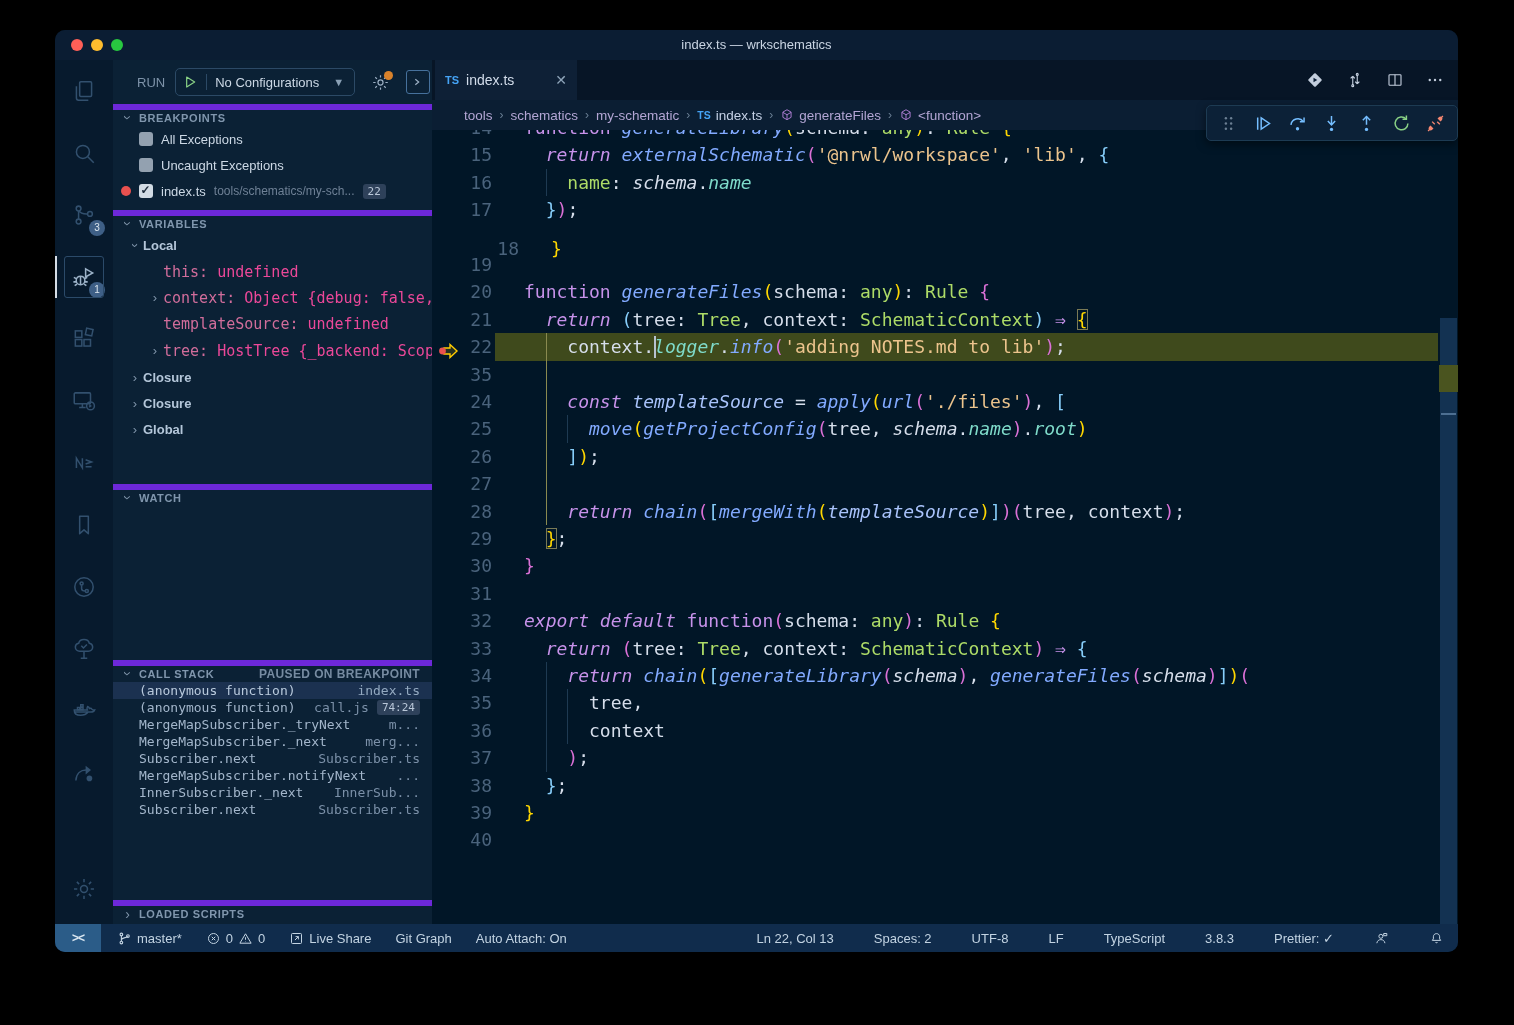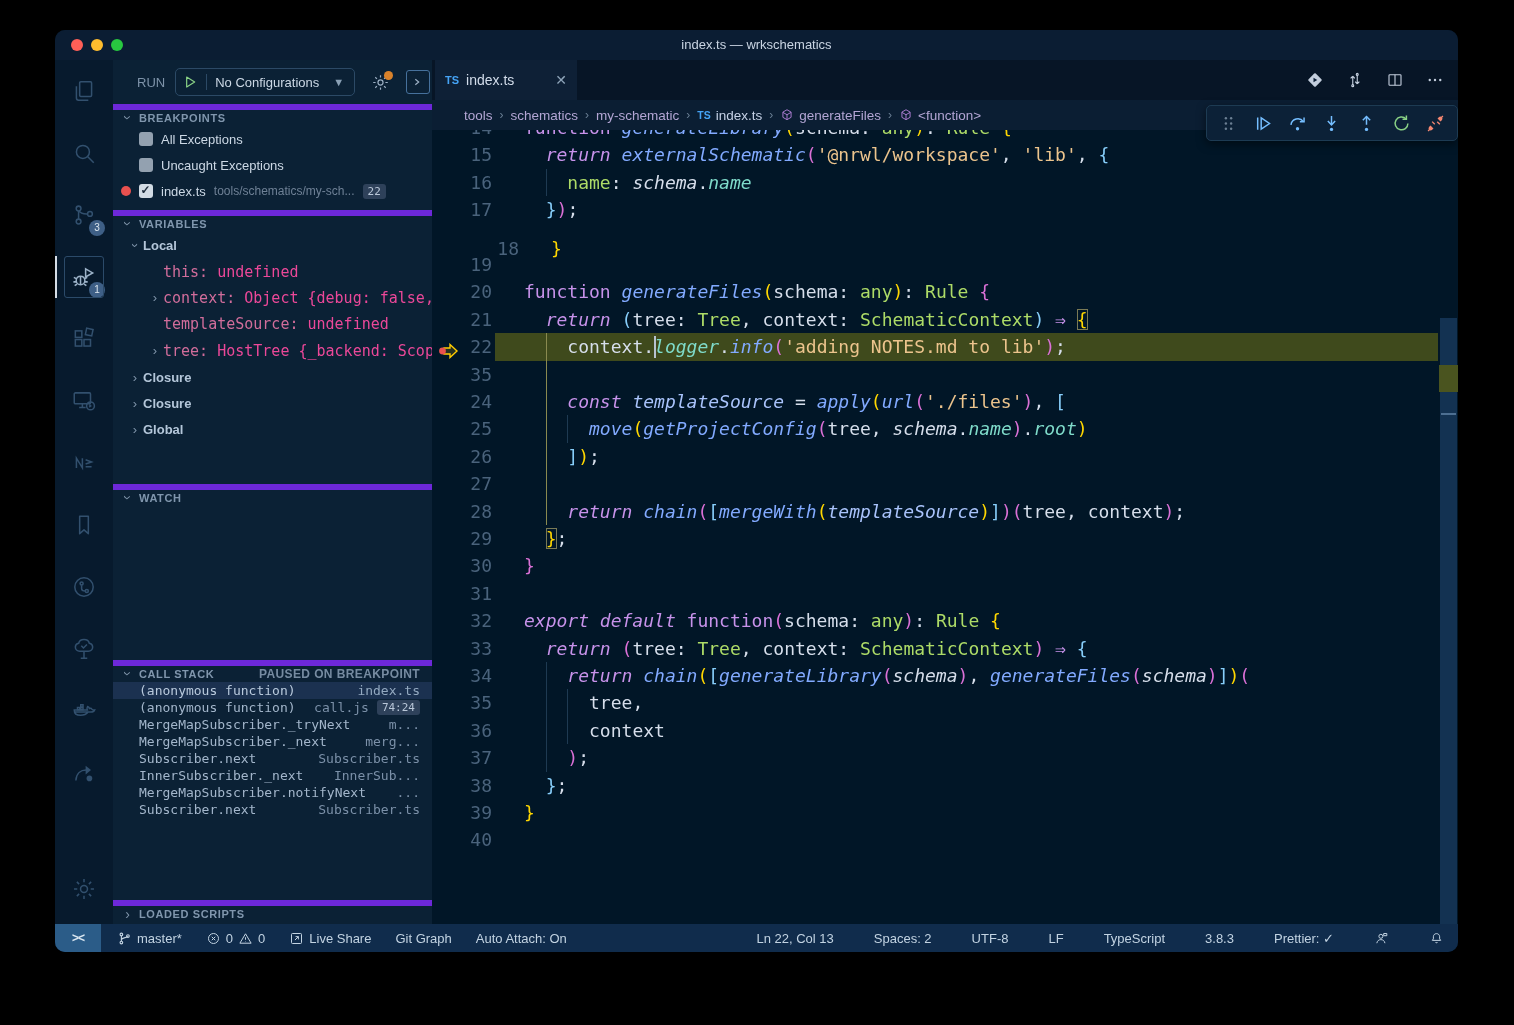--- a/index.html
+++ b/index.html
@@ -371,26 +371,26 @@
             </div>
             <div class="cs-row">
               <span class="cs-fn">MergeMapSubscriber._next</span>
               <span class="cs-file">merg...</span>
             </div>
             <div class="cs-row">
               <span class="cs-fn">Subscriber.next</span>
               <span class="cs-file">Subscriber.ts</span>
             </div>
             <div class="cs-row">
+              <span class="cs-fn">MergeMapSubscriber.notifyNext</span>
+              <span class="cs-file">...</span>
+            </div>
+            <div class="cs-row">
               <span class="cs-fn">InnerSubscriber._next</span>
               <span class="cs-file">InnerSub...</span>
-            </div>
-            <div class="cs-row">
-              <span class="cs-fn">MergeMapSubscriber.notifyNext</span>
-              <span class="cs-file">...</span>
             </div>
             <div class="cs-row">
               <span class="cs-fn">Subscriber.next</span>
               <span class="cs-file">Subscriber.ts</span>
             </div>
           </div>
       </div>
 
       <div class="section" style="top:840px">
         <div class="sec-header">

